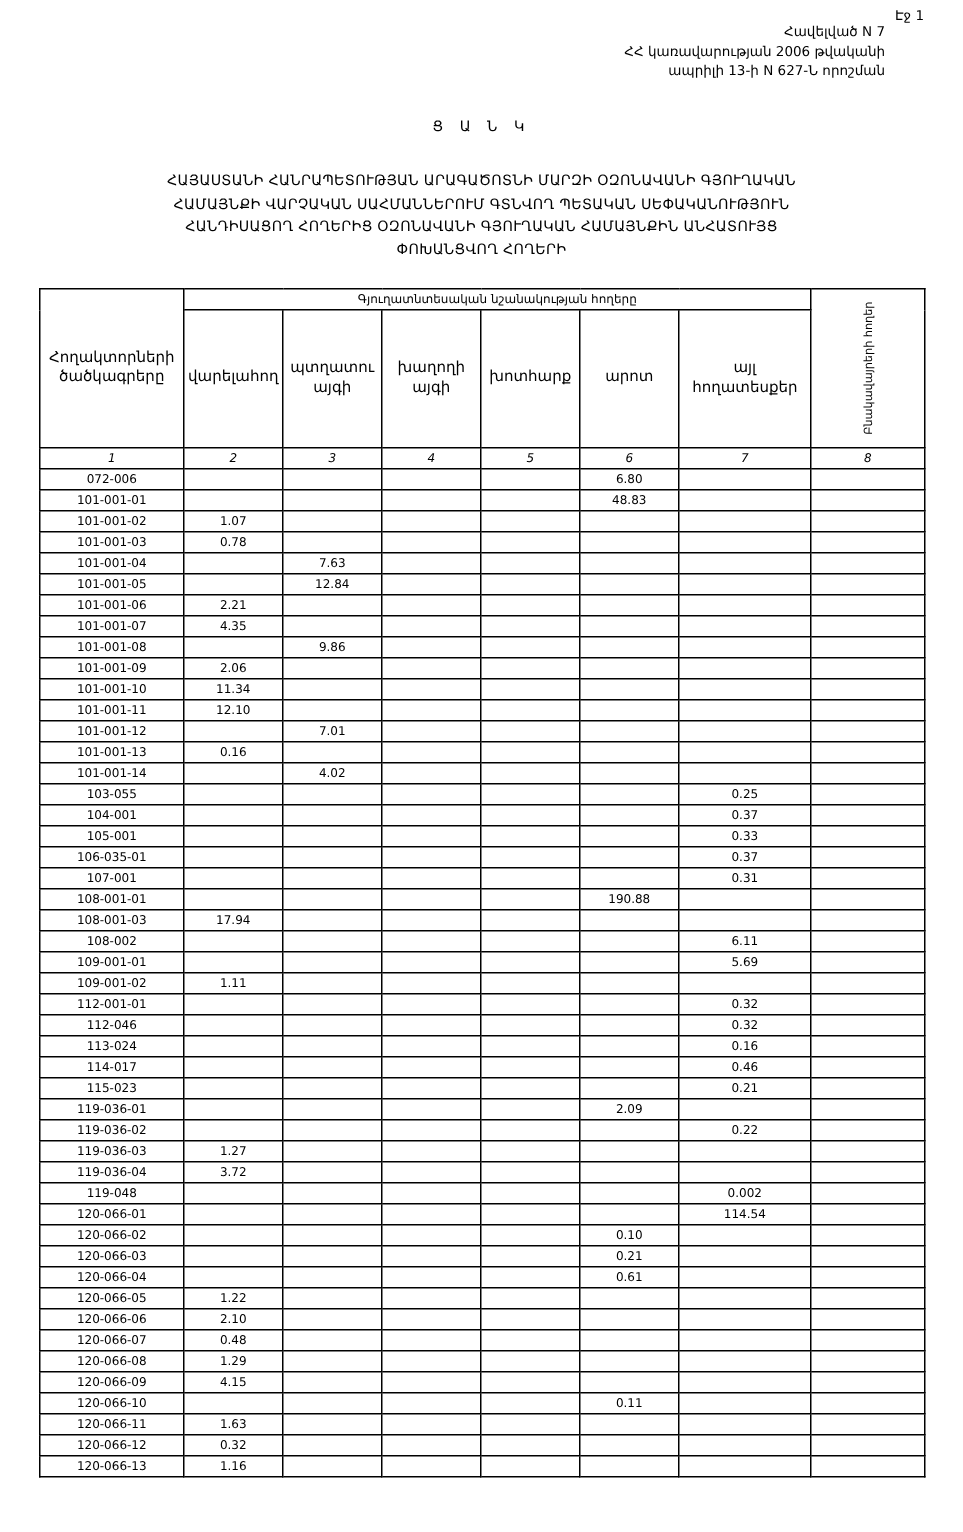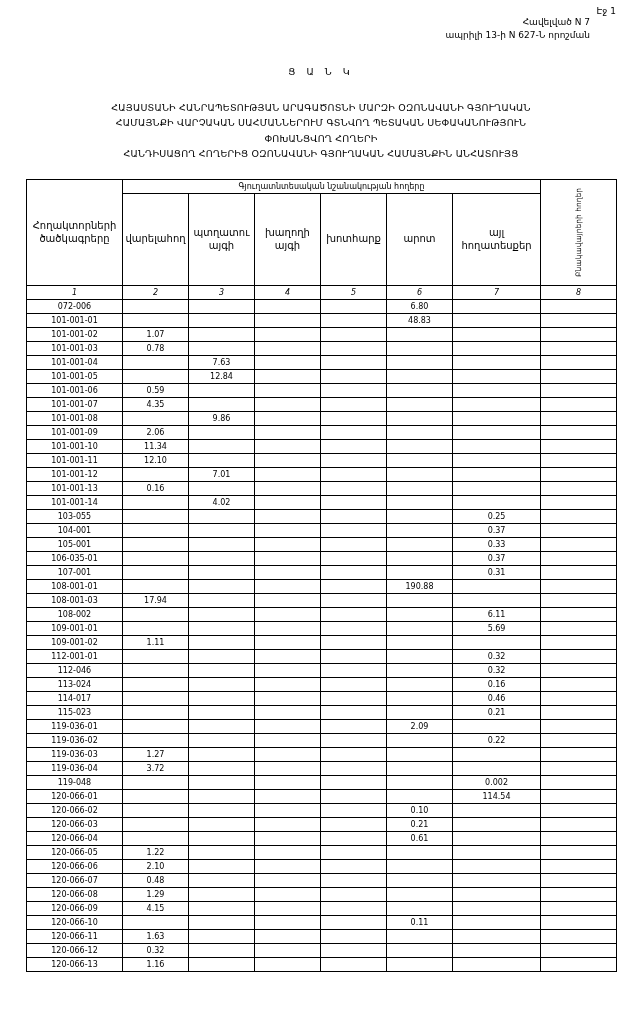--- a/index.html
+++ b/index.html
@@ -112,29 +112,30 @@
 </style>
 </head>
 <body>
 
 <div class="page">
 
   <div class="page-num">Էջ 1</div>
 
   <div class="header-right">
     <div>Հավելված N 7</div>
+    <div>ՀՀ կառավարության 2006 թվականի</div>
     <div>ապրիլի 13-ի N 627-Ն որոշման</div>
   </div>
 
   <div class="title-block">
     <div class="title-word">Ց Ա Ն Կ</div>
     <div>ՀԱՅԱՍՏԱՆԻ ՀԱՆՐԱՊԵՏՈՒԹՅԱՆ ԱՐԱԳԱԾՈՏՆԻ ՄԱՐԶԻ ՕԶՈՆԱՎԱՆԻ ԳՅՈՒՂԱԿԱՆ</div>
     <div>ՀԱՄԱՅՆՔԻ ՎԱՐՉԱԿԱՆ ՍԱՀՄԱՆՆԵՐՈՒՄ  ԳՏՆՎՈՂ  ՊԵՏԱԿԱՆ ՍԵՓԱԿԱՆՈՒԹՅՈՒՆ</div>
+    <div>ՀԱՆԴԻՍԱՑՈՂ ՀՈՂԵՐԻՑ ՕԶՈՆԱՎԱՆԻ ԳՅՈՒՂԱԿԱՆ ՀԱՄԱՅՆՔԻՆ ԱՆՀԱՏՈՒՅՑ</div>
     <div>ՓՈԽԱՆՑՎՈՂ ՀՈՂԵՐԻ</div>
-    <div>ՀԱՆԴԻՍԱՑՈՂ ՀՈՂԵՐԻՑ ՕԶՈՆԱՎԱՆԻ ԳՅՈՒՂԱԿԱՆ ՀԱՄԱՅՆՔԻՆ ԱՆՀԱՏՈՒՅՑ</div>
   </div>
 
   <table class="main">
     <colgroup>
       <col class="c1">
         <col class="c2">
         <col class="c3">
         <col class="c4">
       <col class="c5">
         <col class="c6">
@@ -244,21 +245,21 @@
           <td></td>
           <td>12.84</td>
           <td></td>
           <td></td>
           <td></td>
           <td></td>
           <td></td>
         </tr>
         <tr class="datarow">
           <td class="code">101-001-06</td>
-          <td>0.59</td>
+          <td>2.21</td>
           <td></td>
           <td></td>
           <td></td>
           <td></td>
           <td></td>
           <td></td>
         </tr>
         <tr class="datarow">
           <td class="code">101-001-07</td>
           <td>4.35</td>

